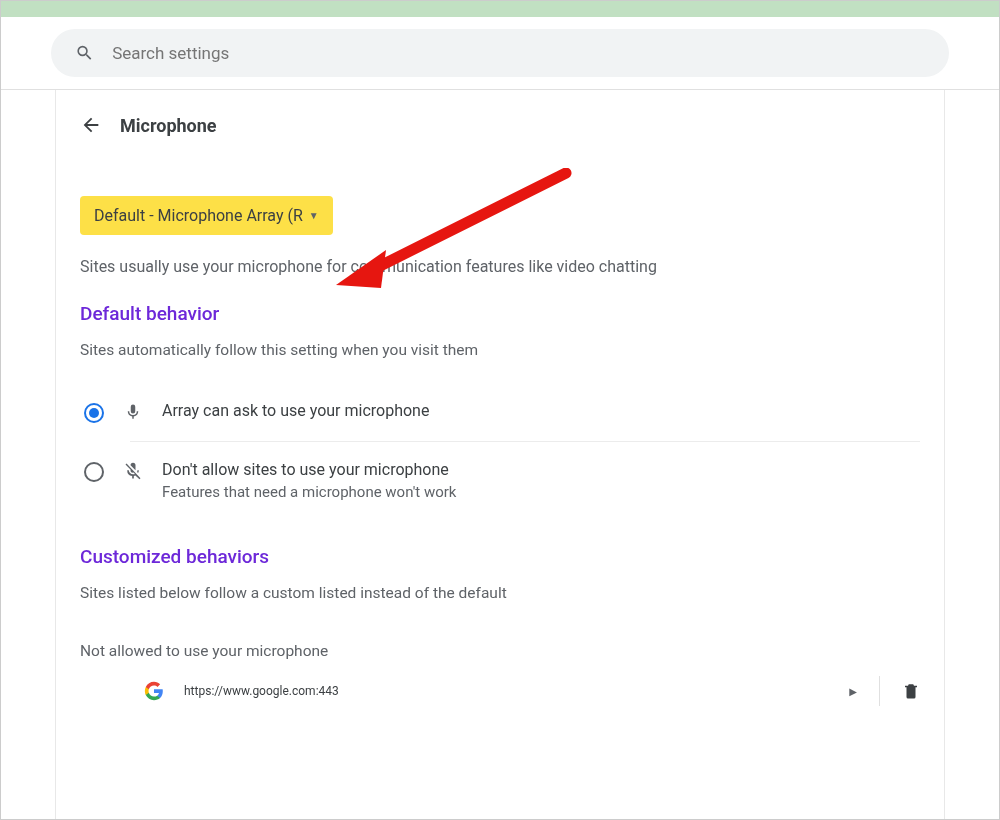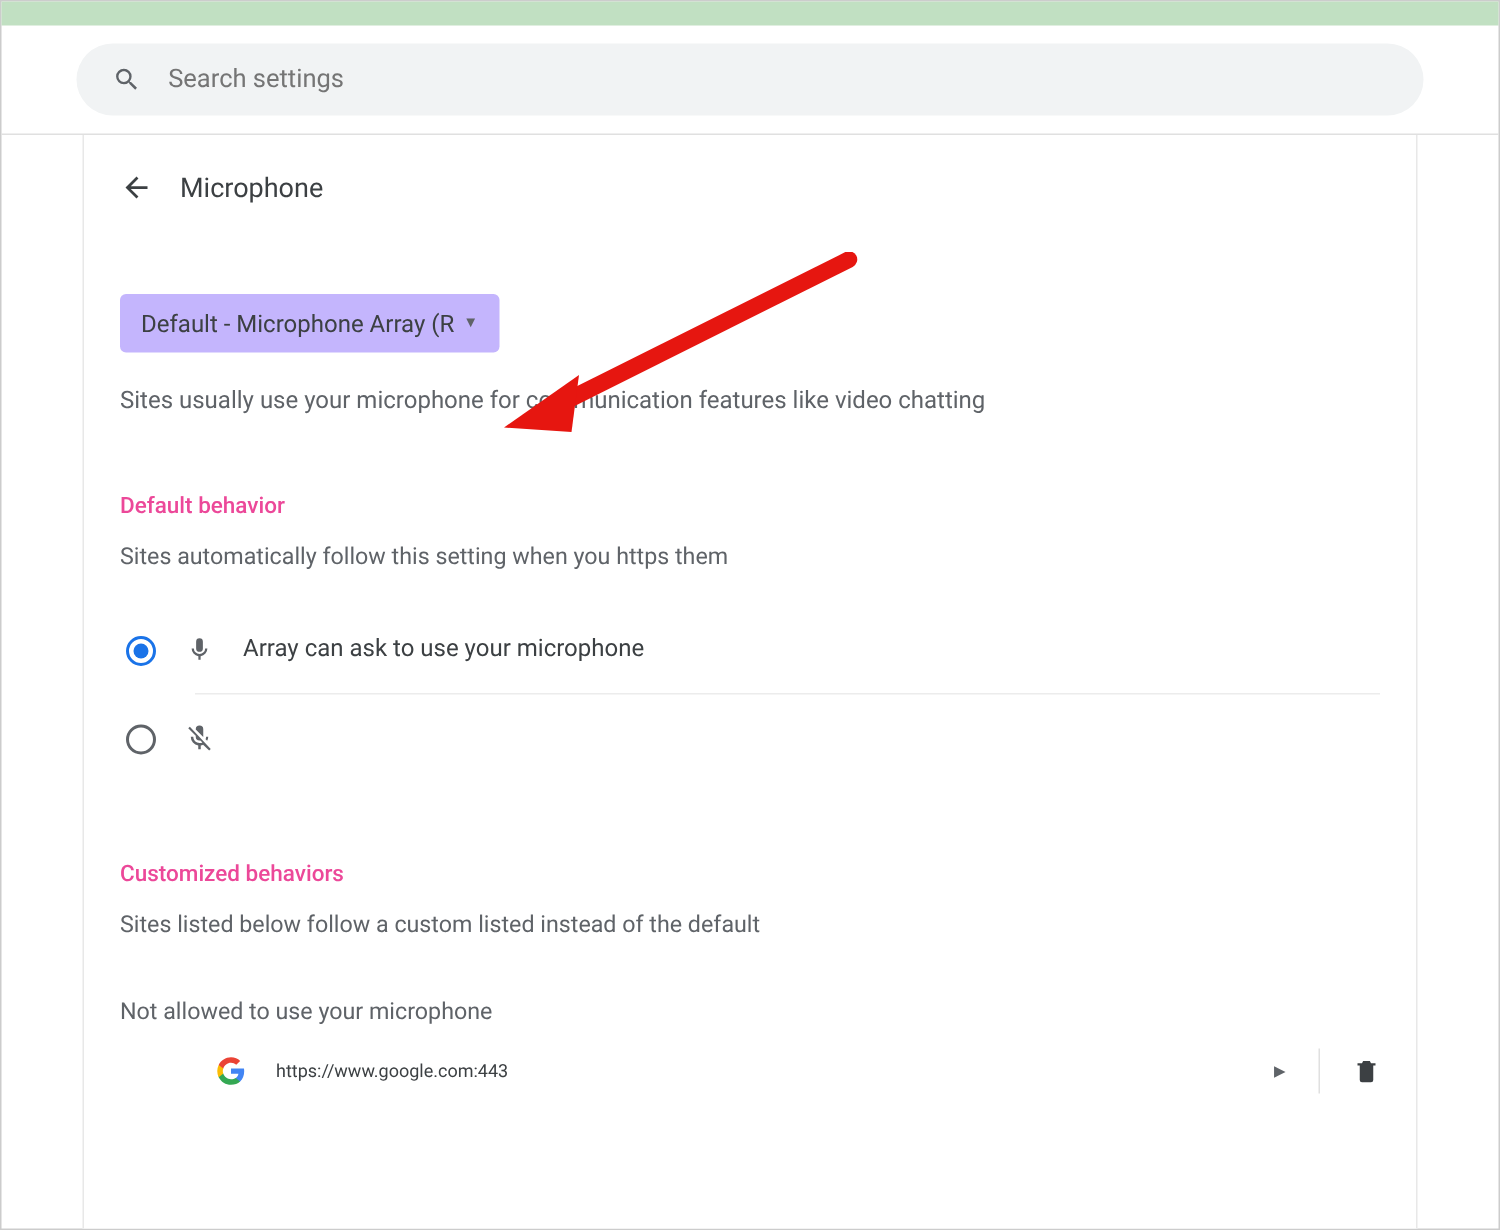--- a/index.html
+++ b/index.html
@@ -19,39 +19,39 @@
 
   .page-body { flex: 1; display: flex; justify-content: center; }
   .panel {
     width: 890px; background: #fff;
     border-left: 1px solid #e8e8e8; border-right: 1px solid #e8e8e8;
     padding: 24px 24px 0 24px;
     position: relative;
   }
 
   .header-row { display: flex; align-items: center; gap: 18px; margin-bottom: 60px; }
-  .header-row .title { font-size: 18px; font-weight: 400; color: #3c4043; flex: 1; }
+  .header-row .title { font-size: 18px; font-weight: 700; color: #3c4043; flex: 1; }
   .header-search { display: flex; align-items: center; gap: 8px; border-bottom: 1px solid #888; padding: 6px 2px 6px 4px; width: 215px; }
   .header-search input { border: none; font-size: 15px; outline: none; width: 100%; color: #3c4043; }
   .header-search .search-icon-svg { fill: #5f6368; }
 
   .icon-btn { background: none; border: none; cursor: pointer; display: inline-flex; align-items: center; justify-content: center; }
 
   .device-dropdown {
     display: inline-flex; align-items: center; gap: 6px;
-    background: #c4b5fd; border: none; border-radius: 4px;
+    background: #fde047; border: none; border-radius: 4px;
     padding: 10px 14px; font-size: 16px; color: #3c4043; cursor: pointer;
     max-width: 265px;
   }
   .device-dropdown .dd-text { overflow: hidden; text-overflow: clip; white-space: nowrap; }
   .device-dropdown .caret { font-size: 10px; color: #5f6368; }
 
   .helper { font-size: 16px; color: #5f6368; margin-top: 22px; }
 
-  .section-head { font-size: 15px; font-weight: 500; color: #ec4899; margin-top: 52px; }
+  .section-head { font-size: 19px; font-weight: 500; color: #6d28d9; margin-top: 26px; }
   .section-sub  { font-size: 15.5px; color: #5f6368; margin-top: 16px; }
 
   .radio-list { margin-top: 24px; margin-left: 2px; }
   .radio-row { display: flex; align-items: flex-start; gap: 18px; padding: 18px 2px; cursor: pointer; }
 
   .radio-outer { width: 20px; height: 20px; border-radius: 50%; border: 2px solid #5f6368; display: flex; align-items: center; justify-content: center; margin-top: 2px; flex-shrink: 0; }
   .radio-outer.selected { border-color: #1a73e8; }
   .radio-inner { width: 10px; height: 10px; border-radius: 50%; background: #1a73e8; }
 
   .opt-icon { width: 22px; display: flex; justify-content: center; margin-top: 0px; flex-shrink: 0; }
@@ -113,21 +113,21 @@
 
       <svg class="annotate-arrow" width="250" height="120" viewBox="0 0 250 120">
         <defs></defs>
         <path d="M 230 5 L 30 105" stroke="#e61610" stroke-width="11" stroke-linecap="round" fill="none"></path>
         <polygon points="0,117 50,82 45,120" fill="#e61610"></polygon>
       </svg>
 
       <p class="helper">Sites usually use your microphone for communication features like video chatting</p>
 
       <h3 class="section-head">Default behavior</h3>
-      <p class="section-sub">Sites automatically follow this setting when you https them</p>
+      <p class="section-sub">Sites automatically follow this setting when you visit them</p>
 
       <div class="radio-list">
         <div class="radio-row">
           <span class="radio-outer selected">
               <span class="radio-inner"></span>
             </span>
           <span class="opt-icon">
             <svg width="18" height="22" viewBox="0 0 24 24">
                 <path d="M12 14a3 3 0 003-3V5a3 3 0 10-6 0v6a3 3 0 003 3zm5-3a5 5 0 01-10 0H5a7 7 0 006 6.92V21h2v-3.08A7 7 0 0019 11h-2z"></path>
               </svg>
@@ -137,20 +137,24 @@
           </div>
         </div>
         <div class="row-sep"></div>
         <div class="radio-row">
           <span class="radio-outer"></span>
           <span class="opt-icon">
             <svg width="20" height="22" viewBox="0 0 24 24">
                 <path d="M19 11h-1.7c0 .74-.16 1.43-.43 2.05l1.23 1.23A6.96 6.96 0 0019 11zM4.27 3L3 4.27l6 6V11a3 3 0 003 3c.23 0 .46-.03.68-.08l1.66 1.66A4.96 4.96 0 0112 16a5 5 0 01-5-5H5a7 7 0 006 6.92V21h2v-3.08c.66-.09 1.29-.27 1.88-.53L19.73 22 21 20.73 4.27 3zM15 5a3 3 0 00-6 0v.18l6 6V5z"></path>
               </svg>
           </span>
+          <div class="opt-text">
+            <div class="label">Don't allow sites to use your microphone</div>
+            <div class="sub">Features that need a microphone won't work</div>
+          </div>
         </div>
       </div>
 
       <h3 class="section-head">Customized behaviors</h3>
       <p class="section-sub">Sites listed below follow a custom listed instead of the default</p>
 
       <p class="section-sub" style="margin-top:40px">Not allowed to use your microphone</p>
 
       <div class="site-row">
         <span class="site-icon">

